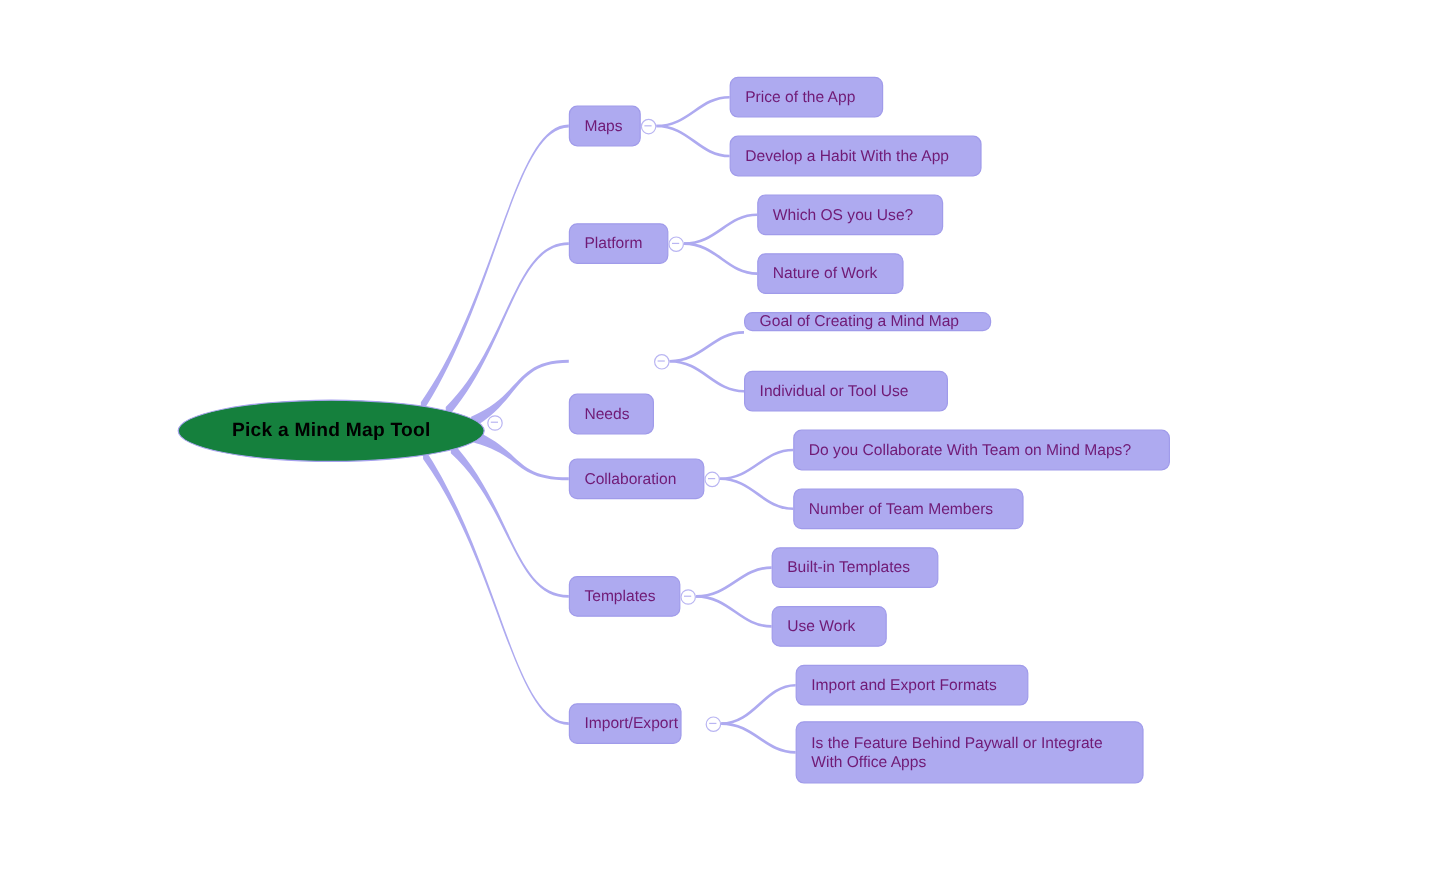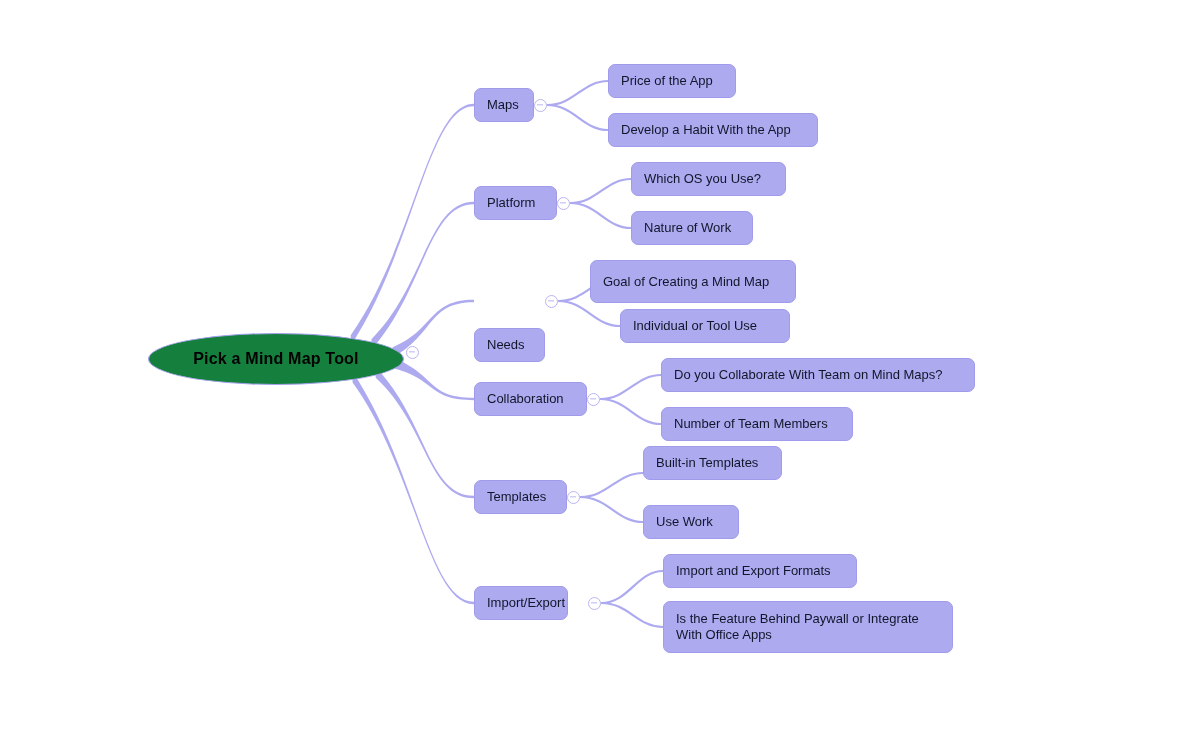--- a/index.html
+++ b/index.html
@@ -24,21 +24,21 @@
     pointer-events: none;
   }
   .node {
     position: absolute;
     box-sizing: border-box;
     background: #aeaaf0;
     border: 1px solid #a09bea;
     border-radius: 7px;
     display: flex;
     align-items: center;
-    color: #0f172a;
+    color: #701a75;
     font-size: 13px;
     line-height: 16px;
     padding: 0 12px;
     white-space: pre-line;
   }
   .node.branch {
     font-size: 13px;
   }
   .root-node {
     position: absolute;
@@ -107,29 +107,29 @@
 
   <div id="nodes-layer">
       <div class="node child" style="left: 608px; top: 64px; width: 128px; height: 34px;"><span>Price of the App</span></div>
       <div class="node child" style="left: 608px; top: 113px; width: 210px; height: 34px;"><span>Develop a Habit With the App</span></div>
       <div class="node branch" style="left: 474px; top: 88px; width: 60px; height: 34px;"><span>Maps</span></div>
       <div class="toggle" style="left: 534px; top: 98.5px;"></div>
       <div class="node child" style="left: 631px; top: 162px; width: 155px; height: 34px;"><span>Which OS you Use?</span></div>
       <div class="node child" style="left: 631px; top: 211px; width: 122px; height: 34px;"><span>Nature of Work</span></div>
       <div class="node branch" style="left: 474px; top: 186px; width: 83px; height: 34px;"><span>Platform</span></div>
       <div class="toggle" style="left: 557px; top: 196.5px;"></div>
-      <div class="node child" style="left: 590px; top: 260px; width: 206px; height: 43px; align-items: center;"><span>Goal of Creating a Mind Map</span></div>
+      <div class="node child" style="left: 620px; top: 260px; width: 206px; height: 16px; align-items: center;"><span>Goal of Creating a Mind Map</span></div>
       <div class="node child" style="left: 620px; top: 309px; width: 170px; height: 34px;"><span>Individual or Tool Use</span></div>
       <div class="node branch" style="left: 474px; top: 284px; width: 71px; height: 34px; margin-top: 44px;"><span>Needs</span></div>
       <div class="toggle" style="left: 545px; top: 294.5px;"></div>
       <div class="node child" style="left: 661px; top: 358px; width: 314px; height: 34px;"><span>Do you Collaborate With Team on Mind Maps?</span></div>
       <div class="node child" style="left: 661px; top: 407px; width: 192px; height: 34px;"><span>Number of Team Members</span></div>
       <div class="node branch" style="left: 474px; top: 382px; width: 113px; height: 34px;"><span>Collaboration</span></div>
       <div class="toggle" style="left: 587px; top: 392.5px;"></div>
-      <div class="node child" style="left: 643px; top: 446px; width: 139px; height: 34px;"><span>Built-in Templates</span></div>
+      <div class="node child" style="left: 643px; top: 456px; width: 139px; height: 34px;"><span>Built-in Templates</span></div>
       <div class="node child" style="left: 643px; top: 505px; width: 96px; height: 34px;"><span>Use Work</span></div>
       <div class="node branch" style="left: 474px; top: 480px; width: 93px; height: 34px;"><span>Templates</span></div>
       <div class="toggle" style="left: 567px; top: 490.5px;"></div>
       <div class="node child" style="left: 663px; top: 554px; width: 194px; height: 34px;"><span>Import and Export Formats</span></div>
       <div class="node child" style="left: 663px; top: 601px; width: 290px; height: 52px;"><span>Is the Feature Behind Paywall or Integrate
 With Office Apps</span></div>
       <div class="node branch" style="left: 474px; top: 586px; width: 94px; height: 34px;"><span>Import/Export</span></div>
       <div class="toggle" style="left: 588px; top: 596.5px;"></div>
     </div>
 

